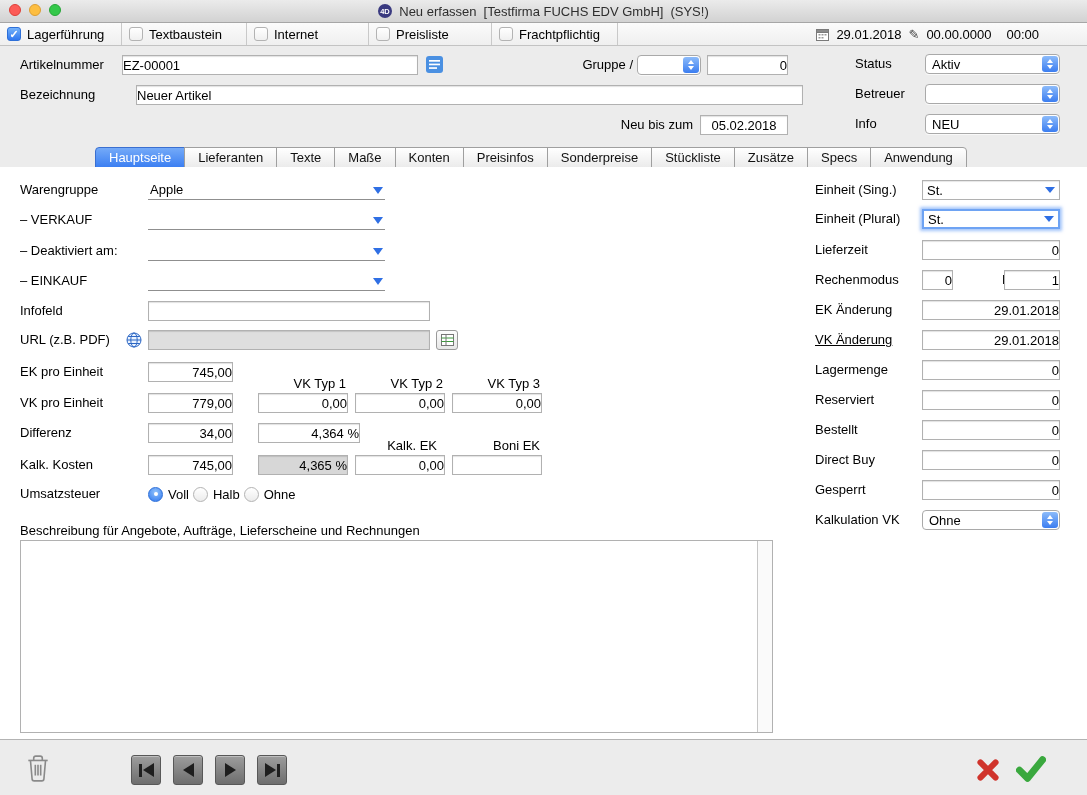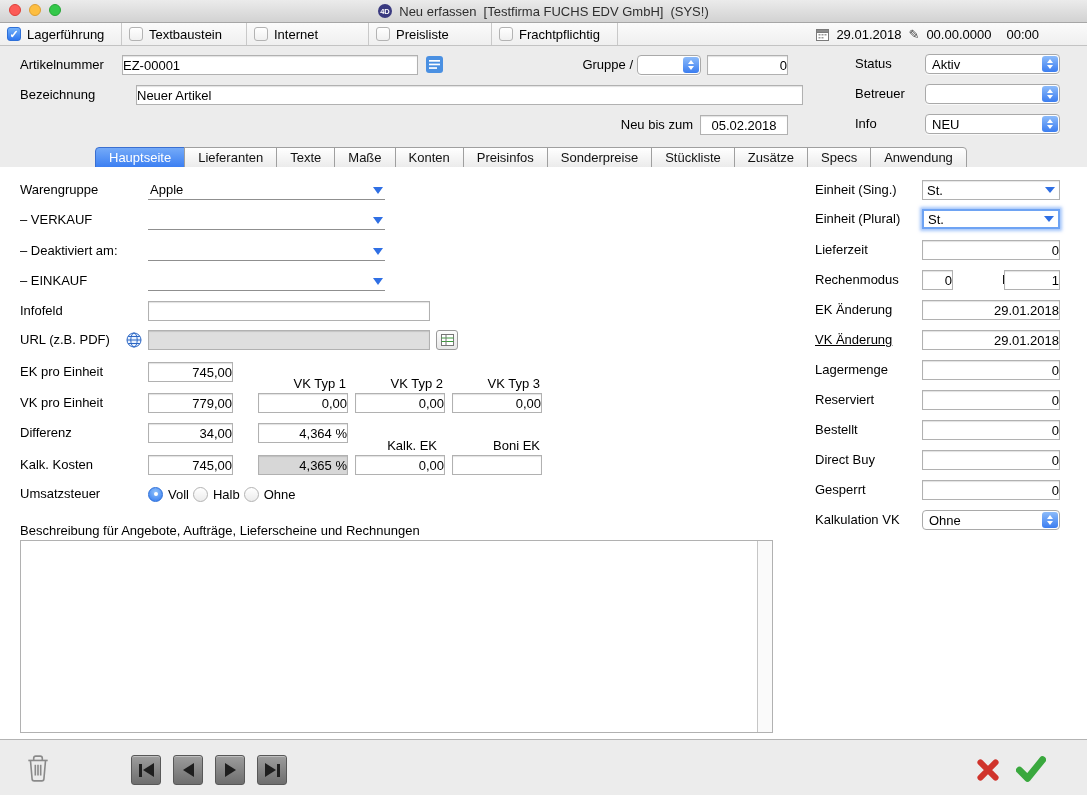--- a/index.html
+++ b/index.html
@@ -311,21 +311,21 @@
   <span class="f-label ralign" style="left:452px; top:374px; width:88px;">VK Typ 3</span>
 
   <span class="f-label" style="left:20px; top:393px;">VK pro Einheit</span>
   <input class="tfield num" style="left: 148px; top: 393px; width: 85px;" value="779,00">
   <input class="tfield num" style="left: 258px; top: 393px; width: 90px;" value="0,00">
   <input class="tfield num" style="left: 355px; top: 393px; width: 90px;" value="0,00">
   <input class="tfield num" style="left: 452px; top: 393px; width: 90px;" value="0,00">
 
   <span class="f-label" style="left:20px; top:423px;">Differenz</span>
   <input class="tfield num" style="left: 148px; top: 423px; width: 85px;" value="34,00">
-  <input class="tfield num" style="left: 258px; top: 423px; width: 90px;" value="4,364 %">
+  <input class="tfield num" style="left: 258px; top: 423px; width: 102px;" value="4,364 %">
 
   <span class="f-label ralign" style="left:355px; top:436px; width:82px;">Kalk. EK</span>
   <span class="f-label ralign" style="left:452px; top:436px; width:88px;">Boni EK</span>
 
   <span class="f-label" style="left:20px; top:455px;">Kalk. Kosten</span>
   <input class="tfield num" style="left: 148px; top: 455px; width: 85px;" value="745,00">
   <input class="tfield num ro" style="left: 258px; top: 455px; width: 90px;" readonly="" value="4,365 %">
   <input class="tfield num" style="left: 355px; top: 455px; width: 90px;" value="0,00">
   <input class="tfield num" style="left: 452px; top: 455px; width: 90px;" value="">
 

